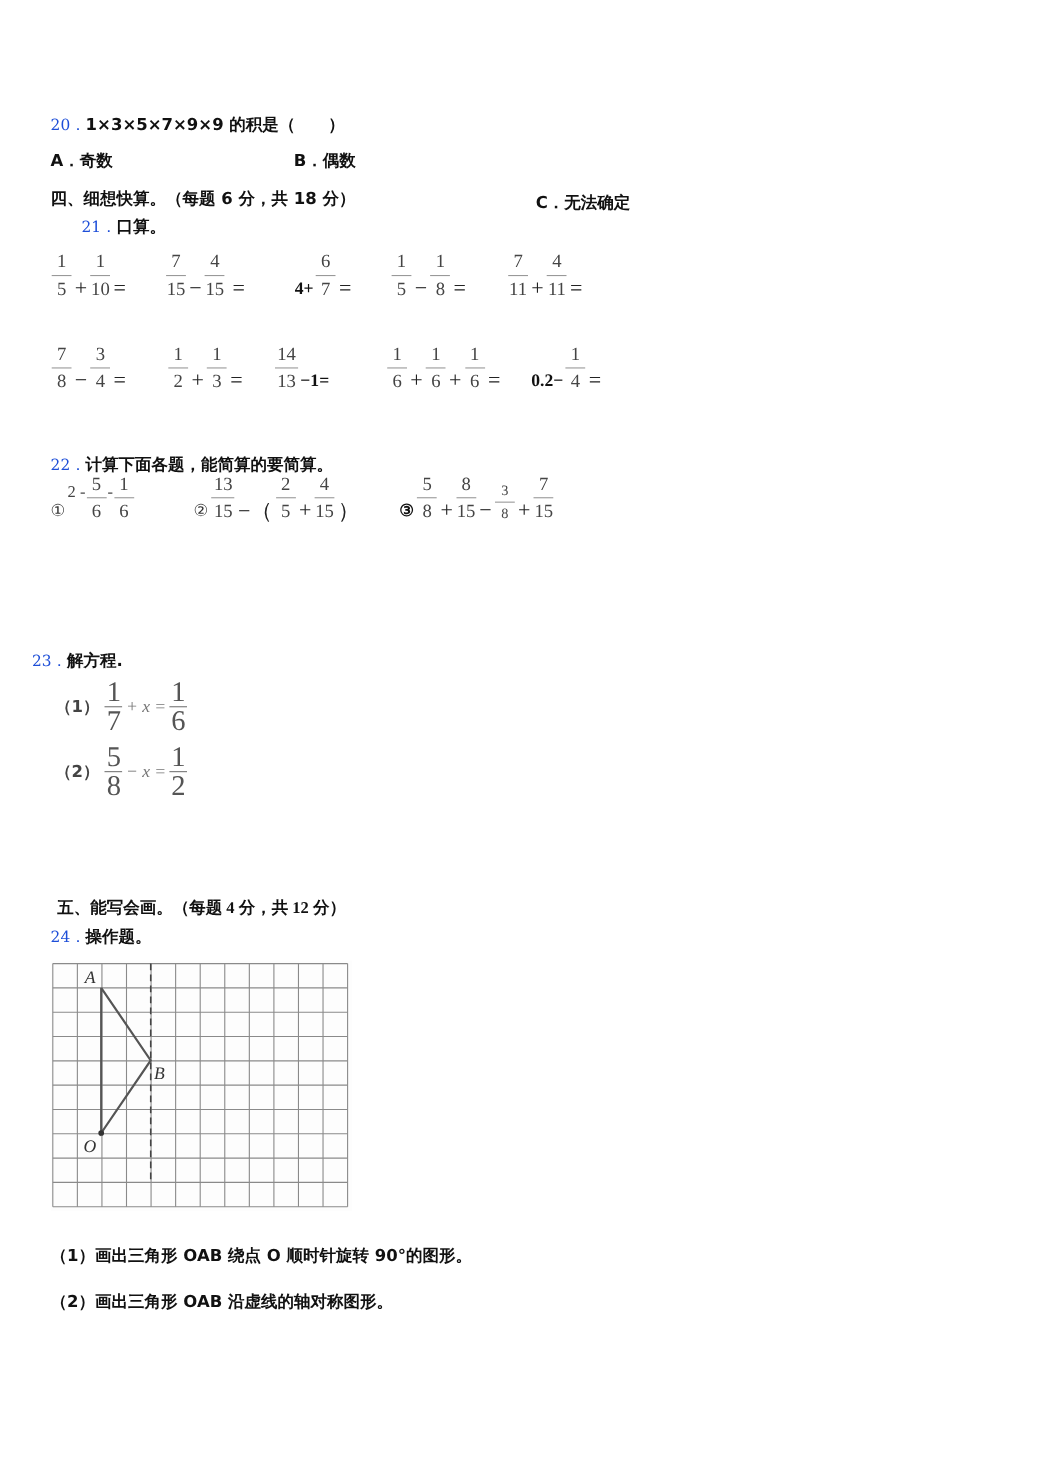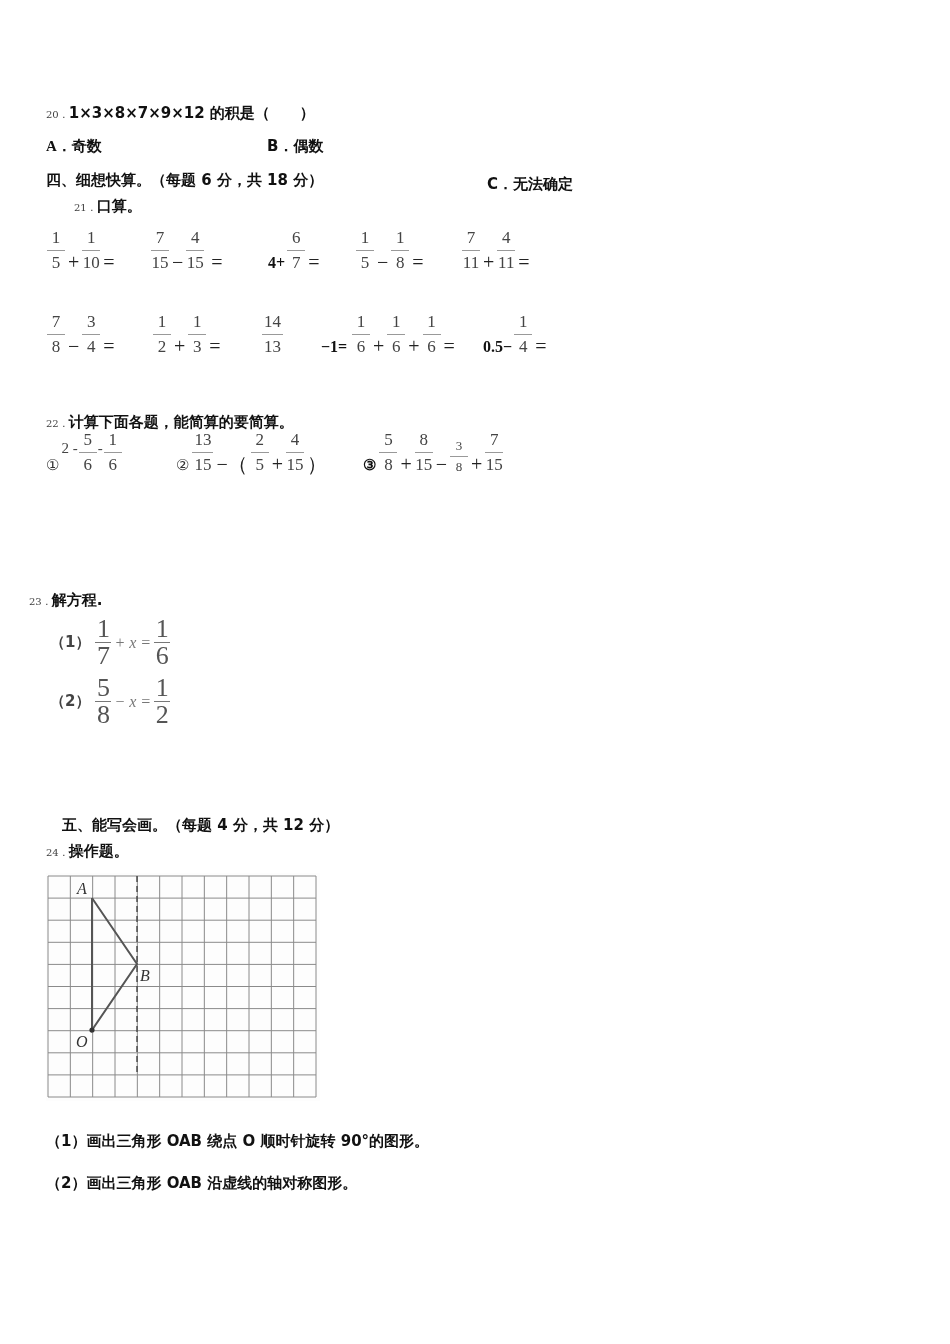--- a/index.html
+++ b/index.html
@@ -1,19 +1,19 @@
 <!DOCTYPE html>
 <html><head>
 <meta charset="utf-8">
 <style>
   html, body { margin:0; padding:0; background:#fff; }
   body { width:950px; height:1344px; position:relative; overflow:hidden;
          font-family:"DejaVu Serif","Liberation Serif",serif; color:#111; }
   .abs { position:absolute; white-space:nowrap; }
-  .qnum { font-family:"DejaVu Serif",serif; font-size:10px; color:#404040; }
+  .qnum { font-family:"DejaVu Serif",serif; font-size:14px; color:#1d4ed8; }
   .txt { font-size:15px; font-weight:bold; font-family:"DejaVu Sans","Liberation Sans",sans-serif; }
   .plain { font-size:15px; font-family:"DejaVu Sans","Liberation Sans",sans-serif; font-weight:bold; }
   
   .expr { position:absolute; display:flex; align-items:center; white-space:nowrap;
           font-family:"Liberation Serif","DejaVu Serif",serif; color:#444; font-size:17px; }
   .frac { display:inline-flex; flex-direction:column; align-items:center; margin:0 1px; }
   .frac .n { padding:0 2px 3px 2px; line-height:18px; border-bottom:1px solid #999; min-width:14px; text-align:center; }
   .frac .d { padding-top:3px; line-height:18px; text-align:center; }
   .frac.sm { font-size:13px; }
   .frac.sm .n, .frac.sm .d { line-height:14px; }
@@ -24,23 +24,23 @@
   .eq-big { font-family:"Liberation Serif","DejaVu Serif",serif; color:#555; font-size:26px; }
   .eq-big .n { line-height:24px; border-bottom:1.5px solid #777; padding:0 1px 1px 1px; }
   .eq-big .d { line-height:24px; padding-top:1px; }
   .eq-op { font-size:16px; color:#777; font-style:italic; margin:0 2px; }
   #grid-wrap { position:absolute; left:46px; top:873px; width:274px; height:228px; }
 </style>
 </head>
 <body>
 
 <div class="abs" style="left:46px;top:103px;">
-  <span class="qnum">20．</span><span class="txt">1×3×8×7×9×12 的积是（　　）</span>
-</div>
-<div class="abs txt" style="left:46px;top:137px;font-family:Liberation Serif, serif;">A．奇数</div>
+  <span class="qnum">20．</span><span class="txt">1×3×5×7×9×9 的积是（　　）</span>
+</div>
+<div class="abs txt" style="left:46px;top:137px;">A．奇数</div>
 <div class="abs txt" style="left:267px;top:137px;">B．偶数</div>
 <div class="abs txt" style="left:487px;top:137px;margin-top:38px;">C．无法确定</div>
 
 <div class="abs txt" style="left:46px;top:171px;">四、细想快算。（每题 6 分，共 18 分）</div>
 <div class="abs" style="left:46px;top:196px;margin-left:28px;">
   <span class="qnum">21．</span><span class="txt">口算。</span>
 </div>
 
 <div class="expr" style="left:46px;top:229px;">
   <span class="frac">
@@ -116,21 +116,21 @@
       <span class="n">1</span>
       <span class="d">2</span>
     </span>
   <span class="op">+</span>
   <span class="frac">
       <span class="n">1</span>
       <span class="d">3</span>
     </span>
   <span class="op">=</span>
 </div>
-<div class="expr" style="left:261px;top:313px;gap:36px;">
+<div class="expr" style="left:249px;top:313px;">
   <span class="frac">
       <span class="n">14</span>
       <span class="d">13</span>
     </span>
   <span class="opb">−1=</span>
 </div>
 <div class="expr" style="left:351px;top:313px;">
   <span class="frac">
       <span class="n">1</span>
       <span class="d">6</span>
@@ -141,21 +141,21 @@
       <span class="d">6</span>
     </span>
   <span class="op">+</span>
   <span class="frac">
       <span class="n">1</span>
       <span class="d">6</span>
     </span>
   <span class="op">=</span>
 </div>
 <div class="expr" style="left:482px;top:313px;">
-  <span class="opb">0.5−</span>
+  <span class="opb">0.2−</span>
   <span class="frac">
       <span class="n">1</span>
       <span class="d">4</span>
     </span>
   <span class="op">=</span>
 </div>
 
 <div class="abs" style="left:46px;top:412px;">
   <span class="qnum">22．</span><span class="txt">计算下面各题，能简算的要简算。</span>
 </div>
@@ -234,21 +234,21 @@
       <span class="n">5</span>
       <span class="d">8</span>
     </span>
   <span class="eq-op">− x =</span>
   <span class="frac eq-big">
       <span class="n">1</span>
       <span class="d">2</span>
     </span>
 </div>
 
-<div class="abs txt" style="left:62px;top:816px;">五、能写会画。（每题 4 分，共 12 分）</div>
+<div class="abs txt" style="left:52px;top:816px;font-family:Liberation Serif, serif;">五、能写会画。（每题 4 分，共 12 分）</div>
 <div class="abs" style="left:46px;top:841px;">
   <span class="qnum">24．</span><span class="txt">操作题。</span>
 </div>
 
 <div id="grid-wrap">
   <svg width="274" height="228" viewBox="0 0 274 228">
     <rect x="0" y="0" width="274" height="228" fill="#fdfdfd"></rect>
     <g id="grid-lines" stroke="#8a8a8a" stroke-width="1">
         <line x1="2" x2="2" y1="3" y2="224"></line>
         <line x1="24.333333333333332" x2="24.333333333333332" y1="3" y2="224"></line>

